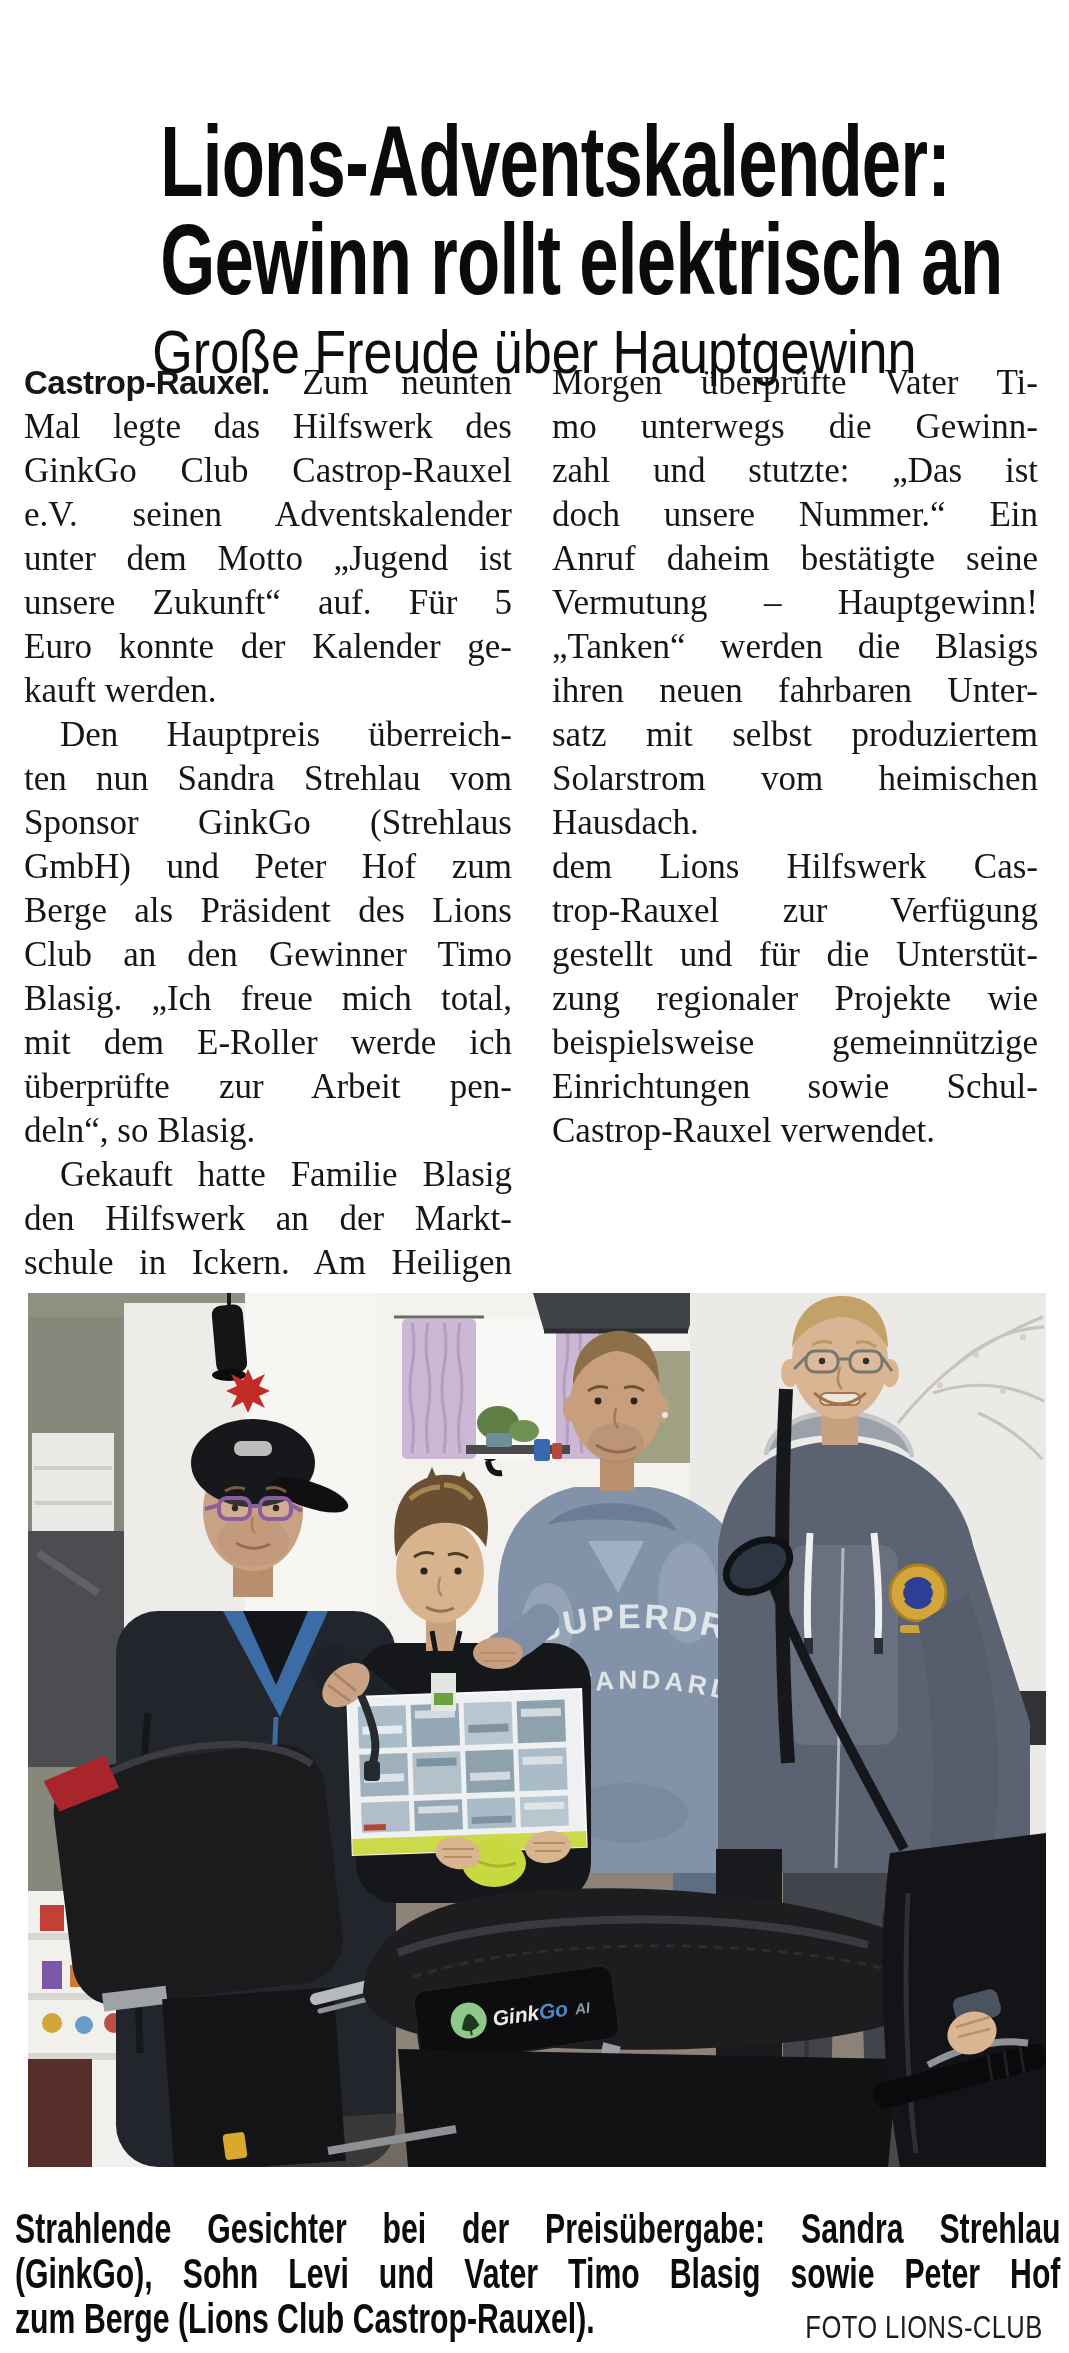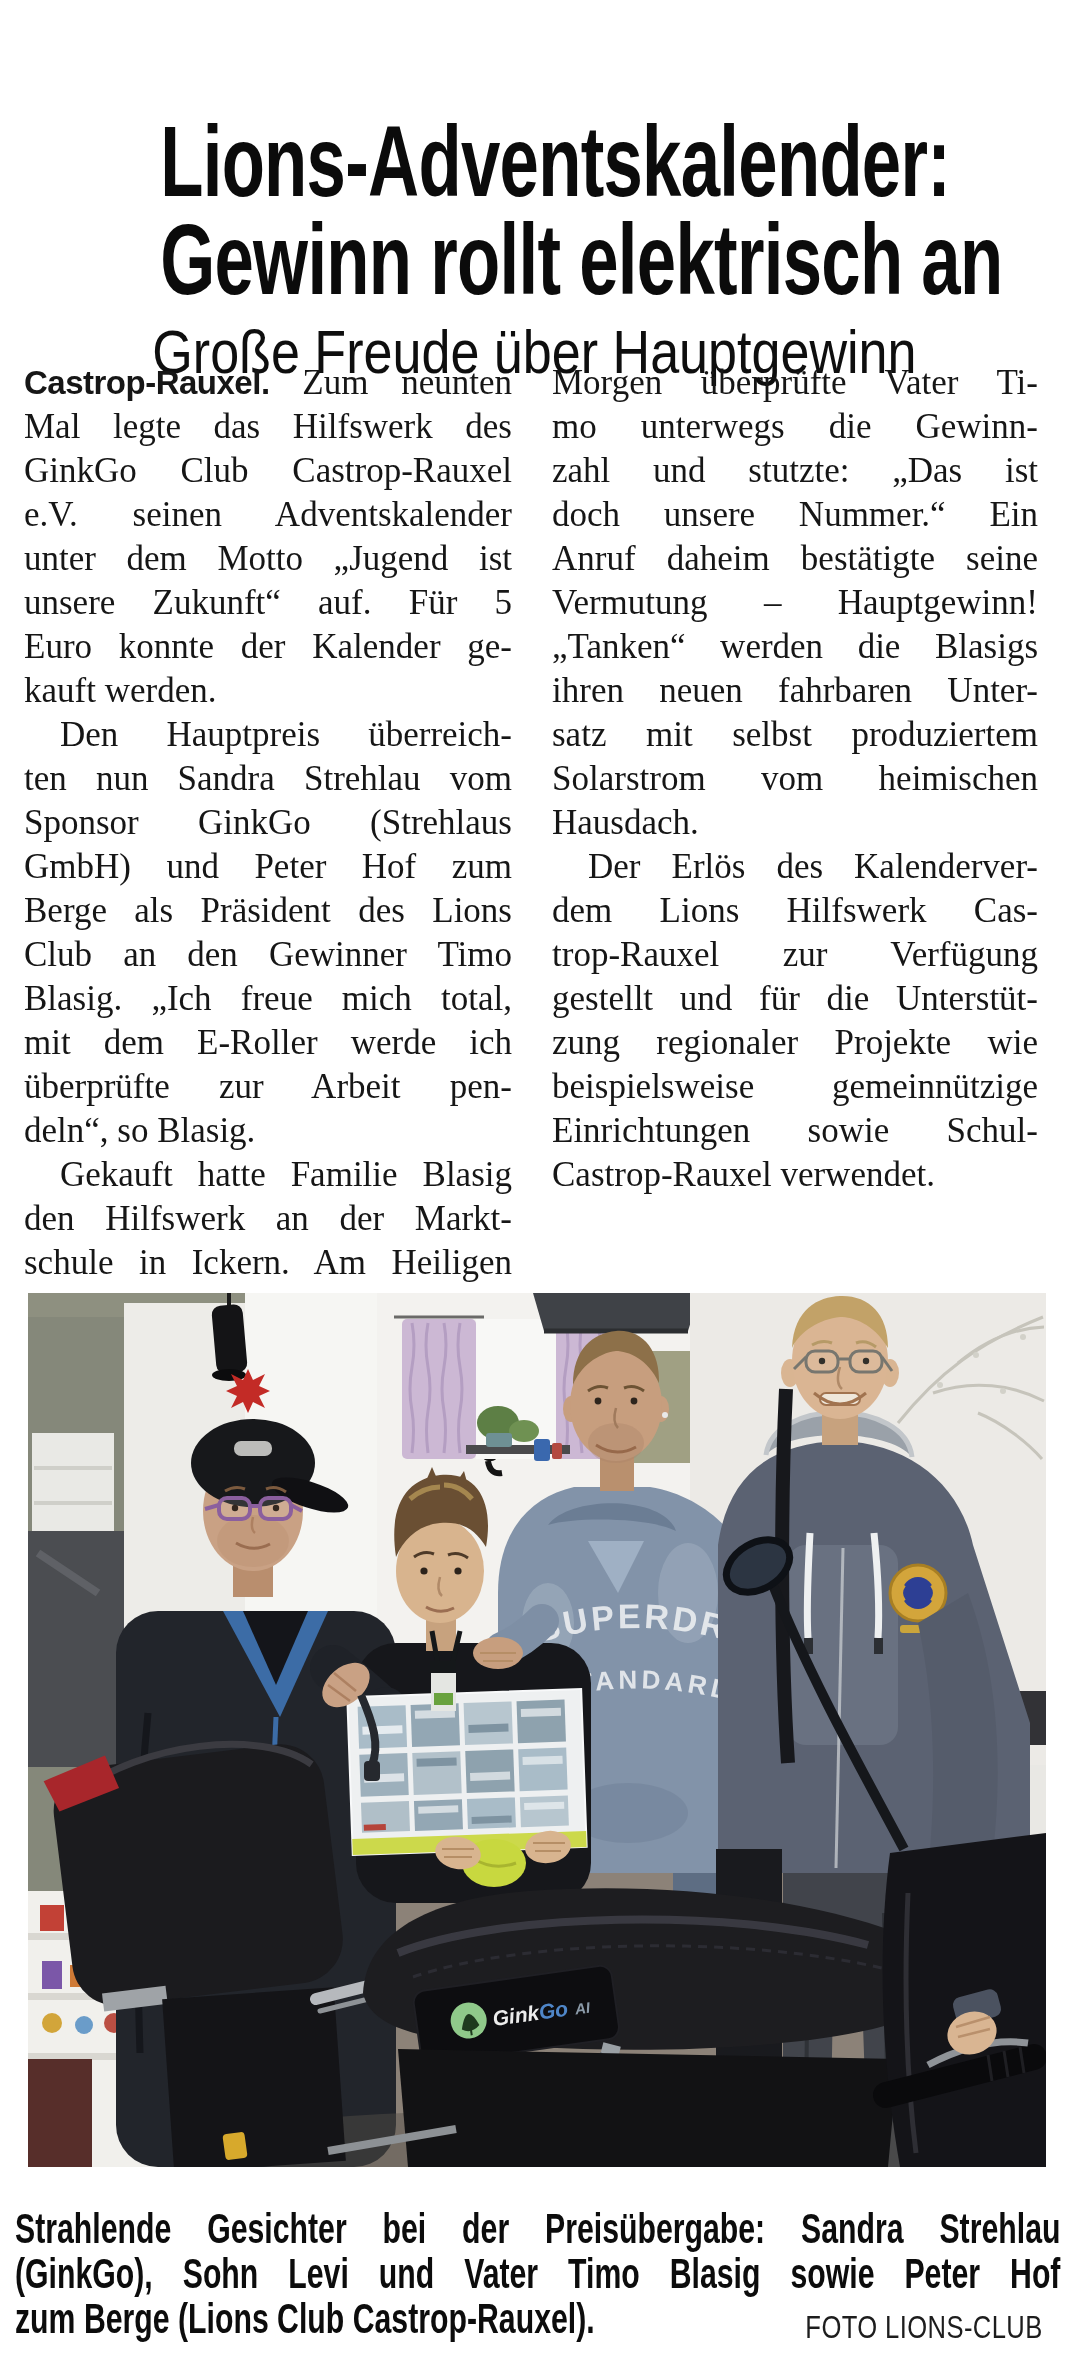--- a/index.html
+++ b/index.html
@@ -86,21 +86,20 @@
       <div class="bl">mo unterwegs die Gewinn-</div>
       <div class="bl">zahl und stutzte: „Das ist</div>
       <div class="bl">doch unsere Nummer.“ Ein</div>
       <div class="bl">Anruf daheim bestätigte seine</div>
       <div class="bl">Vermutung – Hauptgewinn!</div>
       <div class="bl">„Tanken“ werden die Blasigs</div>
       <div class="bl">ihren neuen fahrbaren Unter-</div>
       <div class="bl">satz mit selbst produziertem</div>
       <div class="bl">Solarstrom vom heimischen</div>
       <div class="bl end">Hausdach.</div>
-      <div class="bl ind">Der Erlös des Kalenderver-</div>
       <div class="bl">dem Lions Hilfswerk Cas-</div>
       <div class="bl">trop-Rauxel zur Verfügung</div>
       <div class="bl">gestellt und für die Unterstüt-</div>
       <div class="bl">zung regionaler Projekte wie</div>
       <div class="bl">beispielsweise gemeinnützige</div>
       <div class="bl">Einrichtungen sowie Schul-</div>
       <div class="bl end">Castrop-Rauxel verwendet.</div>
     </div>
 
   <div class="photo">

